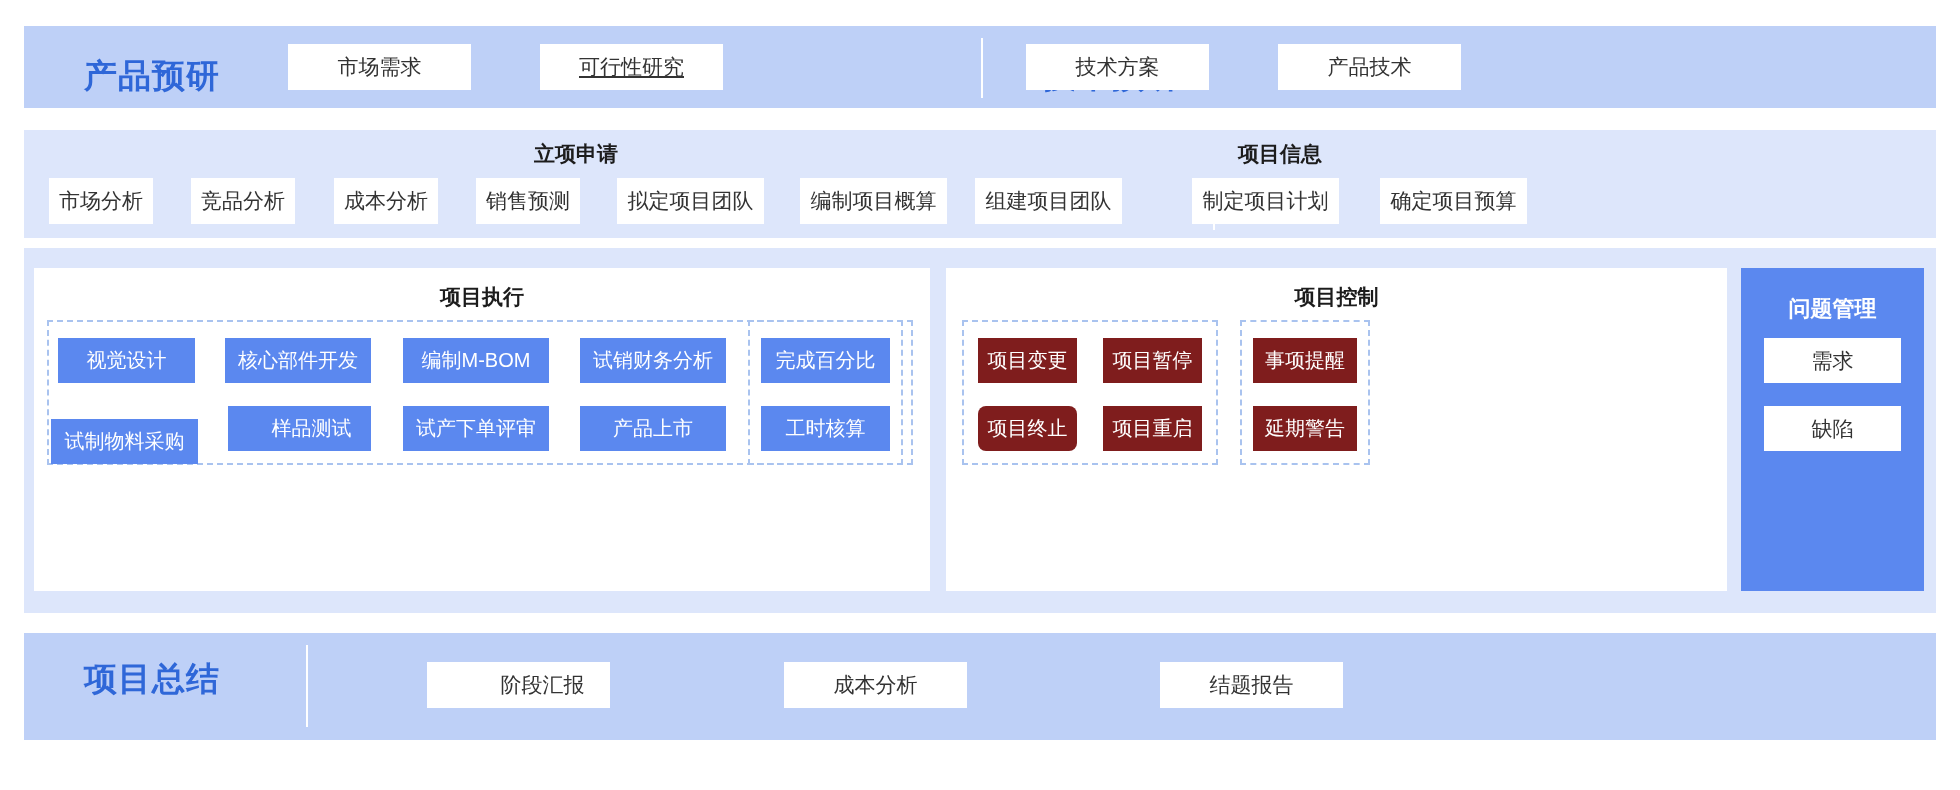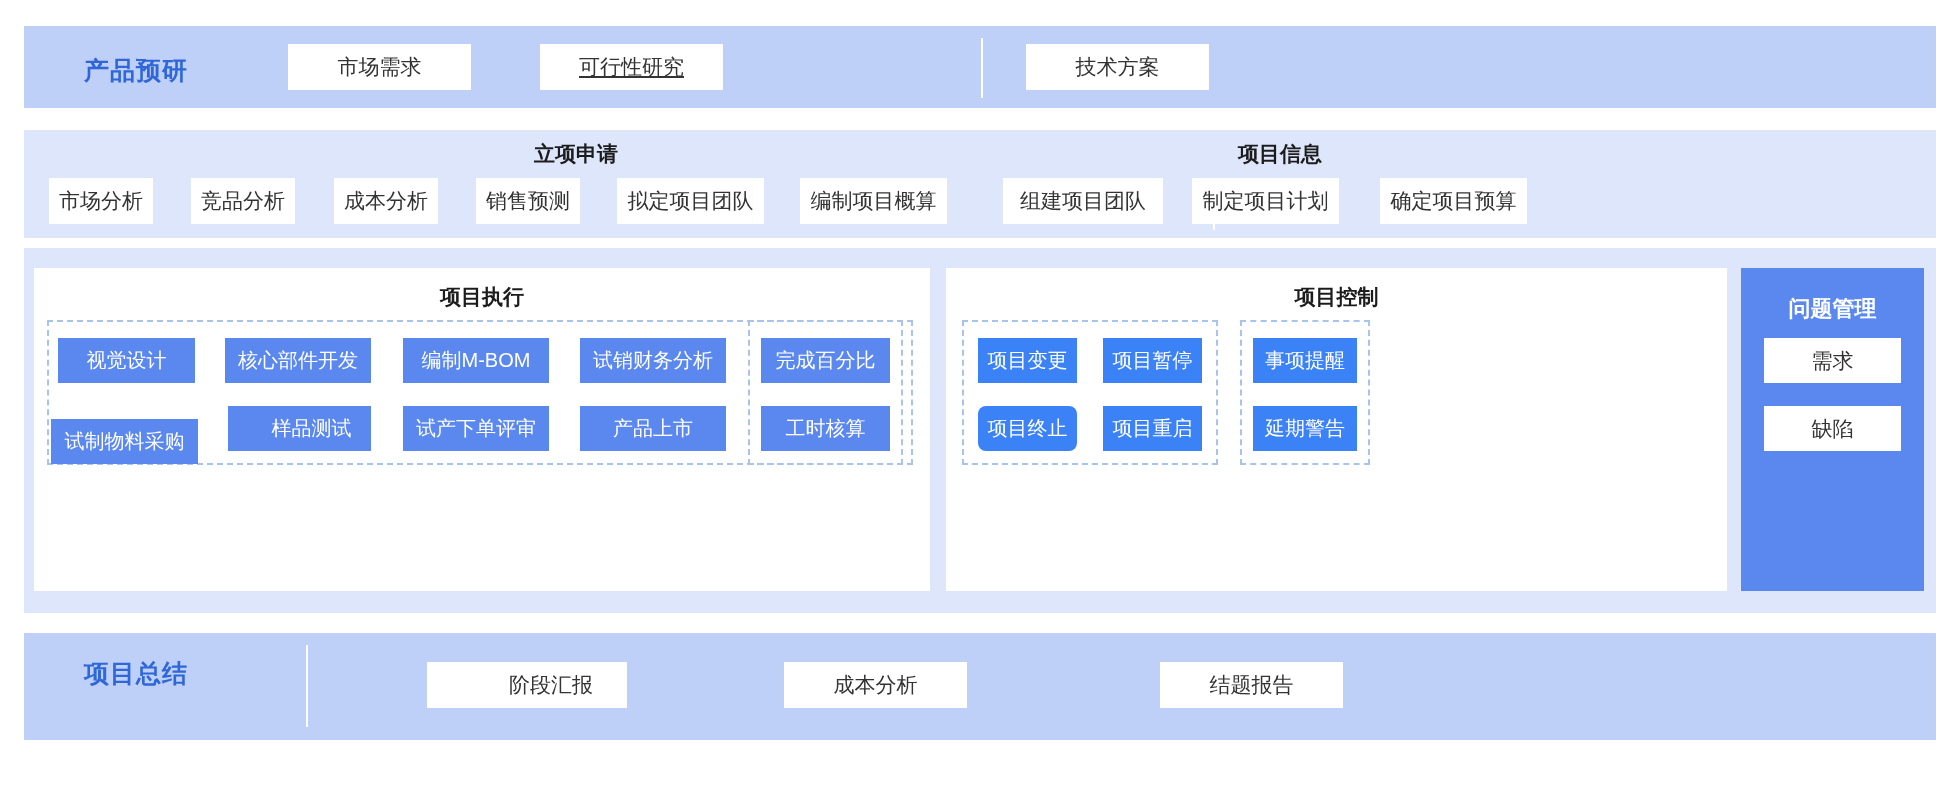--- a/index.html
+++ b/index.html
@@ -30,21 +30,21 @@
 
   #band-preresearch { left: 24px; top: 26px; width: 1912px; height: 82px; }
   #band-initiation  { left: 24px; top: 130px; width: 1912px; height: 108px; }
   #band-execution   { left: 24px; top: 248px; width: 1912px; height: 365px; }
   #band-summary     { left: 24px; top: 633px; width: 1912px; height: 107px; }
 
   
   .band-title {
     position: absolute;
     color: #2f67d8;
-    font-size: 25px;
+    font-size: 33px;
     font-weight: bold;
     letter-spacing: 1px;
     white-space: nowrap;
   }
   .card-title {
     position: absolute;
     color: #1c1c1c;
     font-size: 21px;
     font-weight: bold;
     white-space: nowrap;
@@ -78,21 +78,21 @@
     position: absolute;
     box-sizing: border-box;
     color: #ffffff;
     font-size: 20px;
     display: flex;
     align-items: center;
     justify-content: center;
     white-space: nowrap;
   }
   .tile-primary { background: #5b88ef; }
-  .tile-muted   { background: #3b82f6; }
+  .tile-muted   { background: #7f1d1d; }
 
   
   .divider-v {
     position: absolute;
     width: 2px;
     background: #ffffff;
   }
   .divider-v-soft {
     position: absolute;
     width: 2px;
@@ -144,20 +144,21 @@
   <div class="chip" style="left:288px; top:44px; width:183px; height:46px;">市场需求</div>
 
   <div class="chip" style="left:540px; top:44px; width:183px; height:46px;text-decoration:underline;">可行性研究</div>
 
   <div class="divider-v" style="left:981px; top:38px; height:60px;"></div>
 
   <div class="band-title" style="left:1043px; top:54px;">技术预研</div>
 
   <div class="chip" style="left:1026px; top:44px; width:183px; height:46px; left:1026px;">技术方案</div>
 
+  <div class="chip" style="left:1278px; top:44px; width:183px; height:46px;">产品技术</div>
 
   <div class="band band-soft" id="band-initiation"></div>
 
   <div class="section-title" style="left:396px; top:140px; width:360px;">立项申请</div>
 
   <div class="chip" style="left:49px; top:178px; width:104px; height:46px;">市场分析</div>
 
   <div class="chip" style="left:191px; top:178px; width:104px; height:46px;">竞品分析</div>
 
   <div class="chip" style="left:334px; top:178px; width:104px; height:46px;">成本分析</div>
@@ -165,21 +166,21 @@
   <div class="chip" style="left:476px; top:178px; width:104px; height:46px;">销售预测</div>
 
   <div class="chip" style="left:617px; top:178px; width:147px; height:46px;">拟定项目团队</div>
 
   <div class="chip" style="left:800px; top:178px; width:147px; height:46px;">编制项目概算</div>
 
   <div class="divider-v-soft" style="left:1213px; top:186px; height:44px;"></div>
 
   <div class="section-title" style="left:1100px; top:140px; width:360px;">项目信息</div>
 
-  <div class="chip" style="left:1003px; top:178px; width:160px; height:46px;">组建项目团队</div>
+  <div class="chip" style="left:975px; top:178px; width:147px; height:46px;">组建项目团队</div>
 
   <div class="chip" style="left:1192px; top:178px; width:147px; height:46px;">制定项目计划</div>
 
   <div class="chip" style="left:1380px; top:178px; width:147px; height:46px;">确定项目预算</div>
 
   <div class="band band-soft" id="band-execution"></div>
 
   <div class="inner-card" style="left:34px; top:268px; width:896px; height:323px;"></div>
 
   <div class="card-title" style="left:34px; top:283px; width:896px;">项目执行</div>
@@ -223,19 +224,19 @@
 
   <div class="chip" style="left:1764px; top:338px; width:137px; height:45px;">需求</div>
   <div class="chip" style="left:1764px; top:406px; width:137px; height:45px;">缺陷</div>
 
   <div class="band band-strong" id="band-summary"></div>
 
   <div class="band-title" style="left:84px; top:657px;">项目总结</div>
 
   <div class="divider-v" style="left:306px; top:645px; height:82px;"></div>
 
-  <div class="chip" style="left:427px; top:662px; width:200px; height:46px;padding-left:48px;">阶段汇报</div>
+  <div class="chip" style="left:427px; top:662px; width:183px; height:46px;padding-left:48px;">阶段汇报</div>
 
   <div class="chip" style="left:784px; top:662px; width:183px; height:46px;">成本分析</div>
 
   <div class="chip" style="left:1160px; top:662px; width:183px; height:46px;">结题报告</div>
 
 </div>
 
 </body></html>

